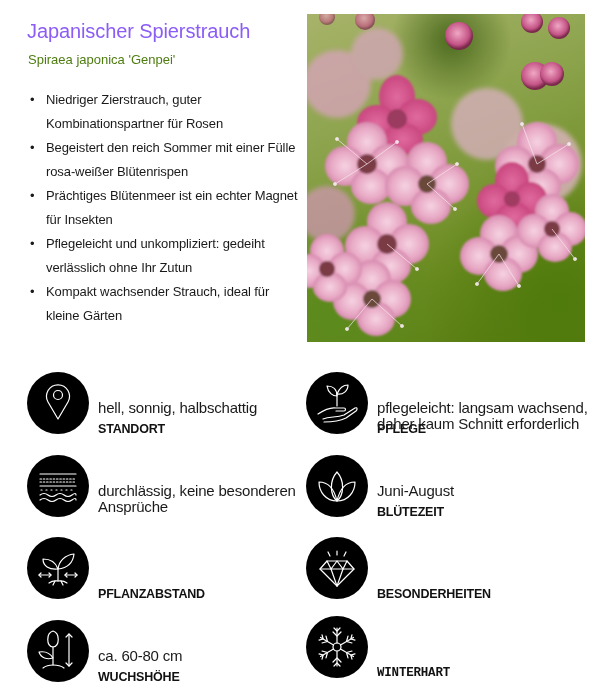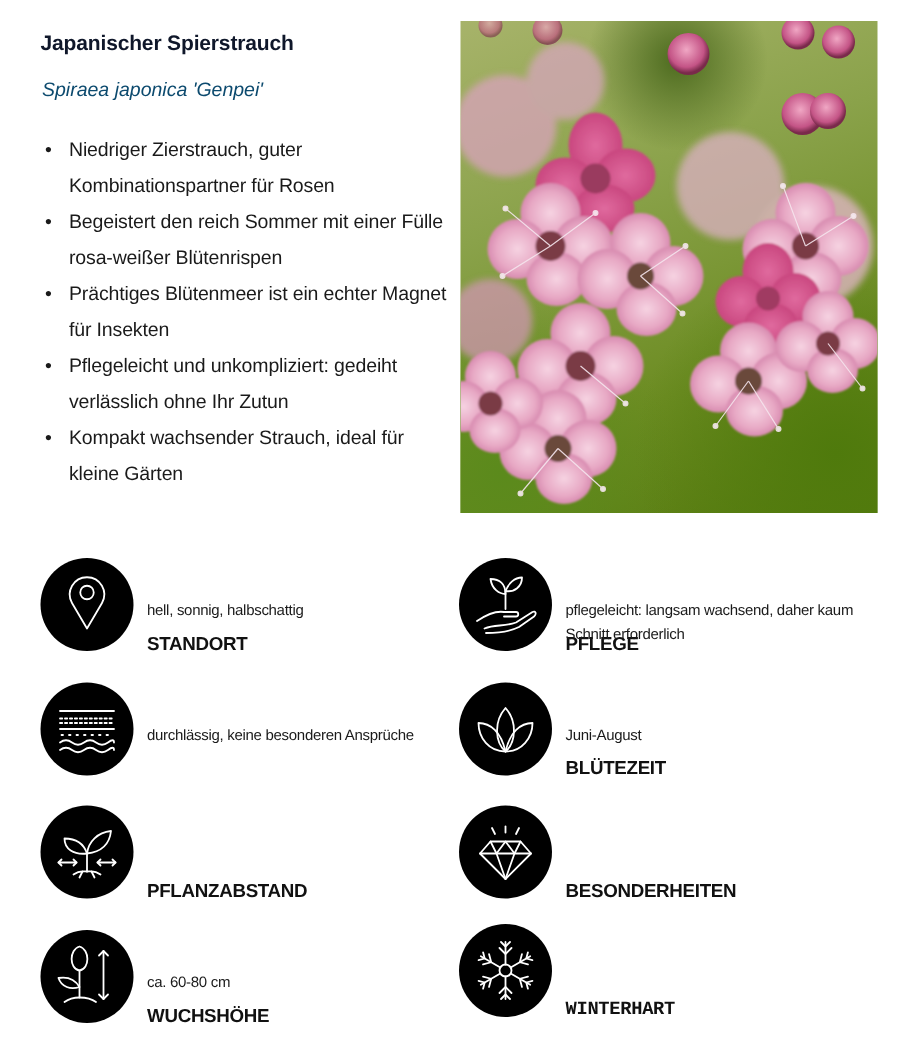--- a/index.html
+++ b/index.html
@@ -1,26 +1,26 @@
 <!DOCTYPE html>
 <html><head>
   <meta charset="utf-8">
   <style>
     * { margin: 0; padding: 0; box-sizing: border-box; }
     html, body { width: 600px; height: 700px; background: #ffffff; overflow: hidden; }
     body { position: relative; font-family: "Liberation Sans", "DejaVu Sans", sans-serif; color: #1a1a1a; }
 
     .title {
       position: absolute; left: 27px; top: 20px;
-      font-size: 14px; font-weight: bold; color: #0f172a;
+      font-size: 20px; font-weight: normal; color: #8b5cf6;
       letter-spacing: -0.1px;
     }
     .subtitle {
       position: absolute; left: 28px; top: 52px;
-      font-size: 13px; font-style: italic; color: #0c4a6e;
+      font-size: 13px; color: #4d7c0f;
     }
     .bullets {
       position: absolute; left: 28px; top: 88px; width: 270px;
       list-style: none;
     }
     .bullets li {
       position: relative; padding-left: 18px;
       font-size: 13px; line-height: 24px; color: #1a1a1a;
       letter-spacing: -0.1px;
     }
@@ -47,21 +47,21 @@
       border-radius: 50%; background: #000000;
     }
     .feature .icon-circle svg { position: absolute; left: 0; top: 0; }
     .feature .label {
       position: absolute; left: 71px; top: 12px;
       font-size: 12.5px; font-weight: bold; color: #111;
       letter-spacing: -0.2px; white-space: nowrap; margin-top: 38px;
     }
     .feature .value {
       position: absolute; left: 71px; top: 28px; width: 215px;
-      font-size: 10px; line-height: 15.5px; color: #1a1a1a;
+      font-size: 15px; line-height: 15.5px; color: #1a1a1a;
       letter-spacing: -0.2px;
     }
   </style>
 </head>
 <body>
 
 <h1 class="title">Japanischer Spierstrauch</h1>
 <div class="subtitle">Spiraea japonica 'Genpei'</div>
 
 <ul class="bullets">

